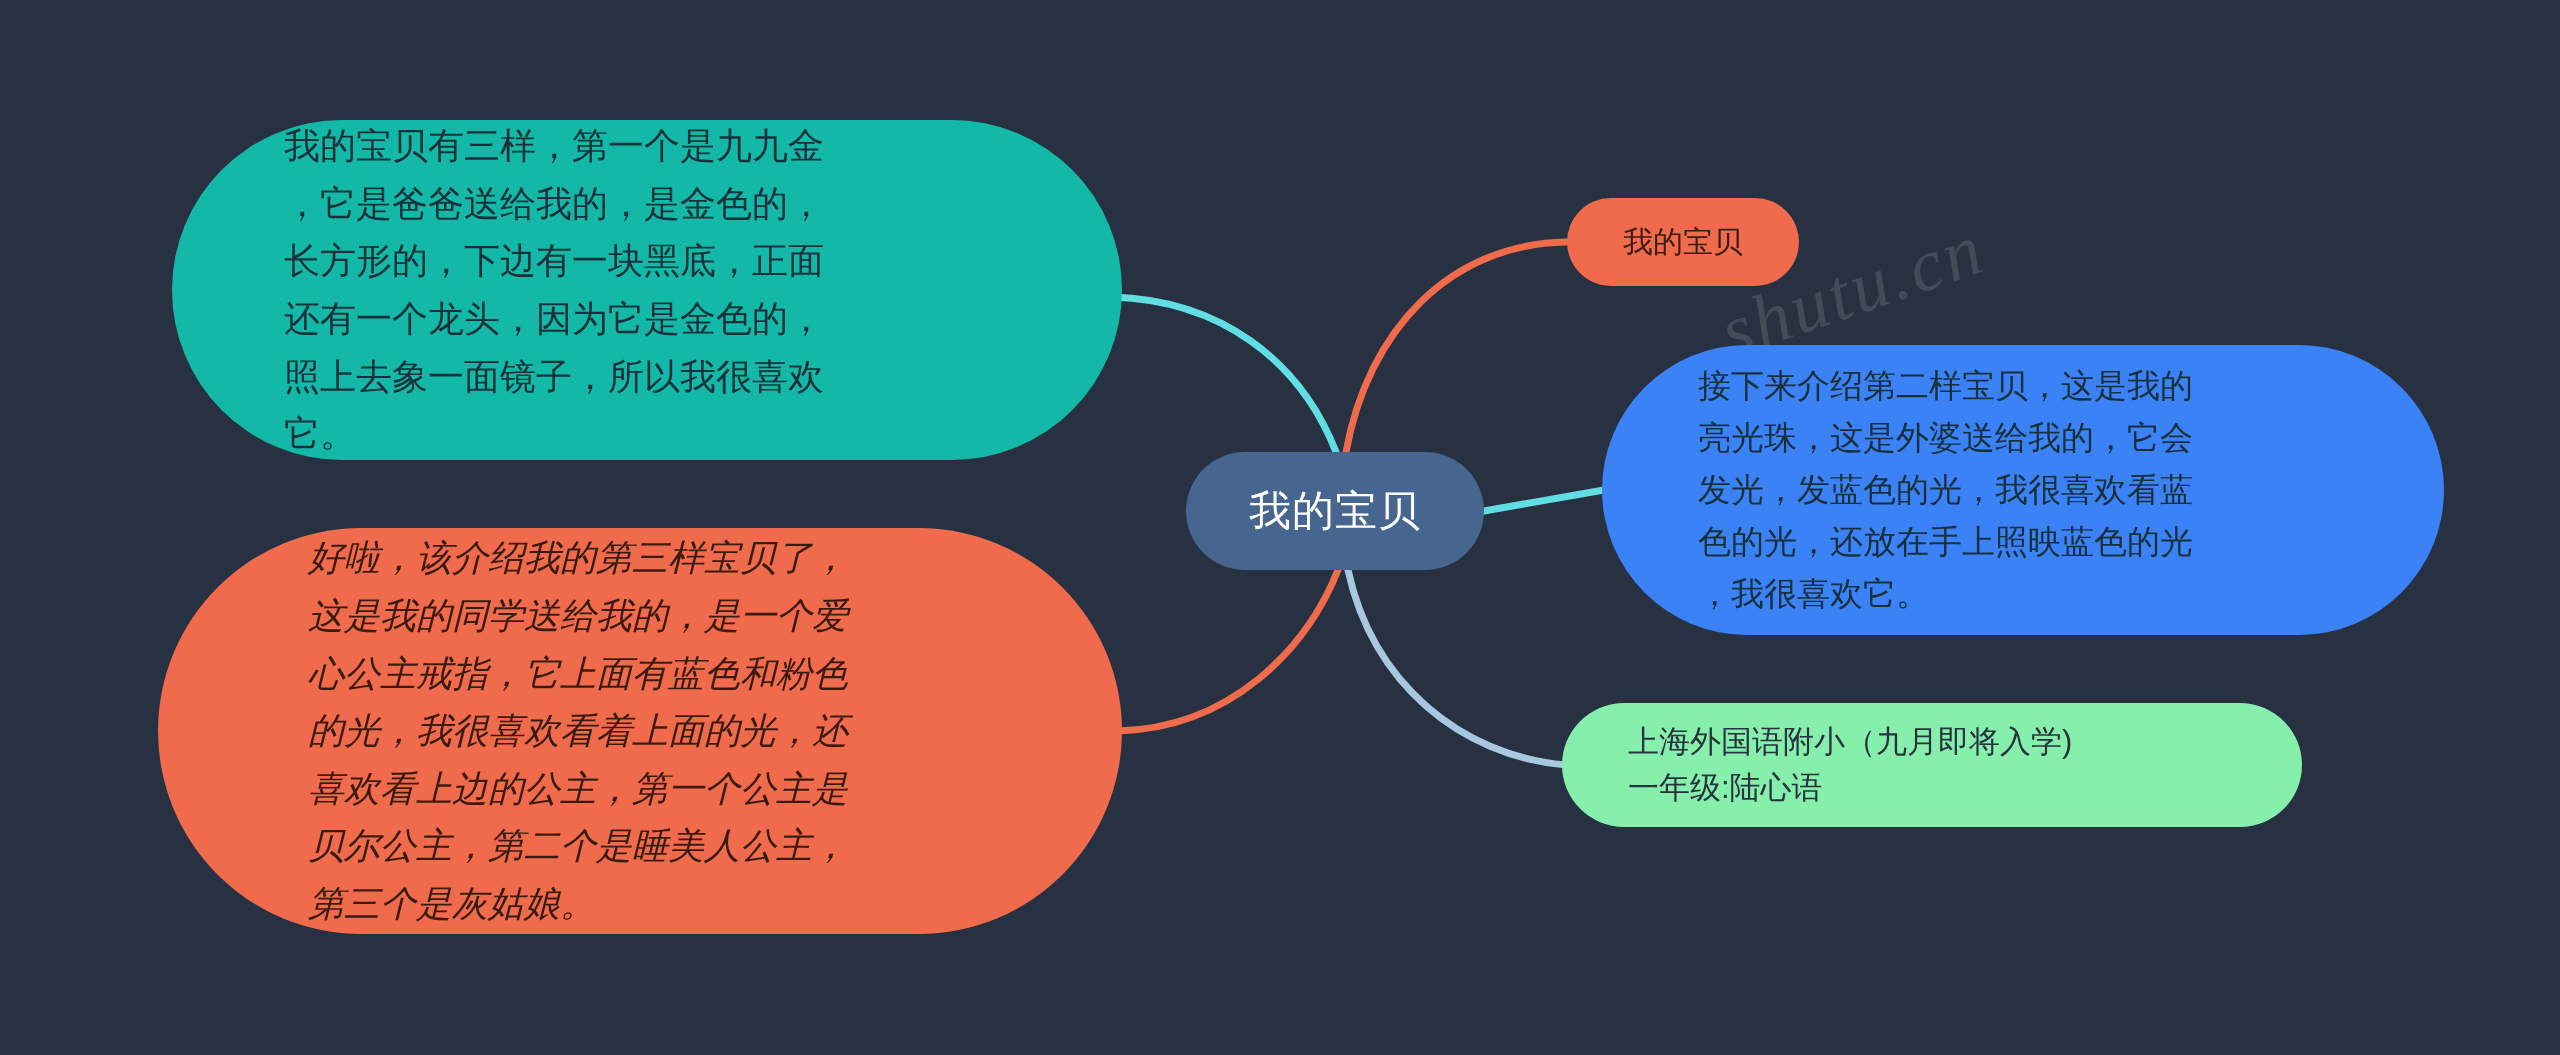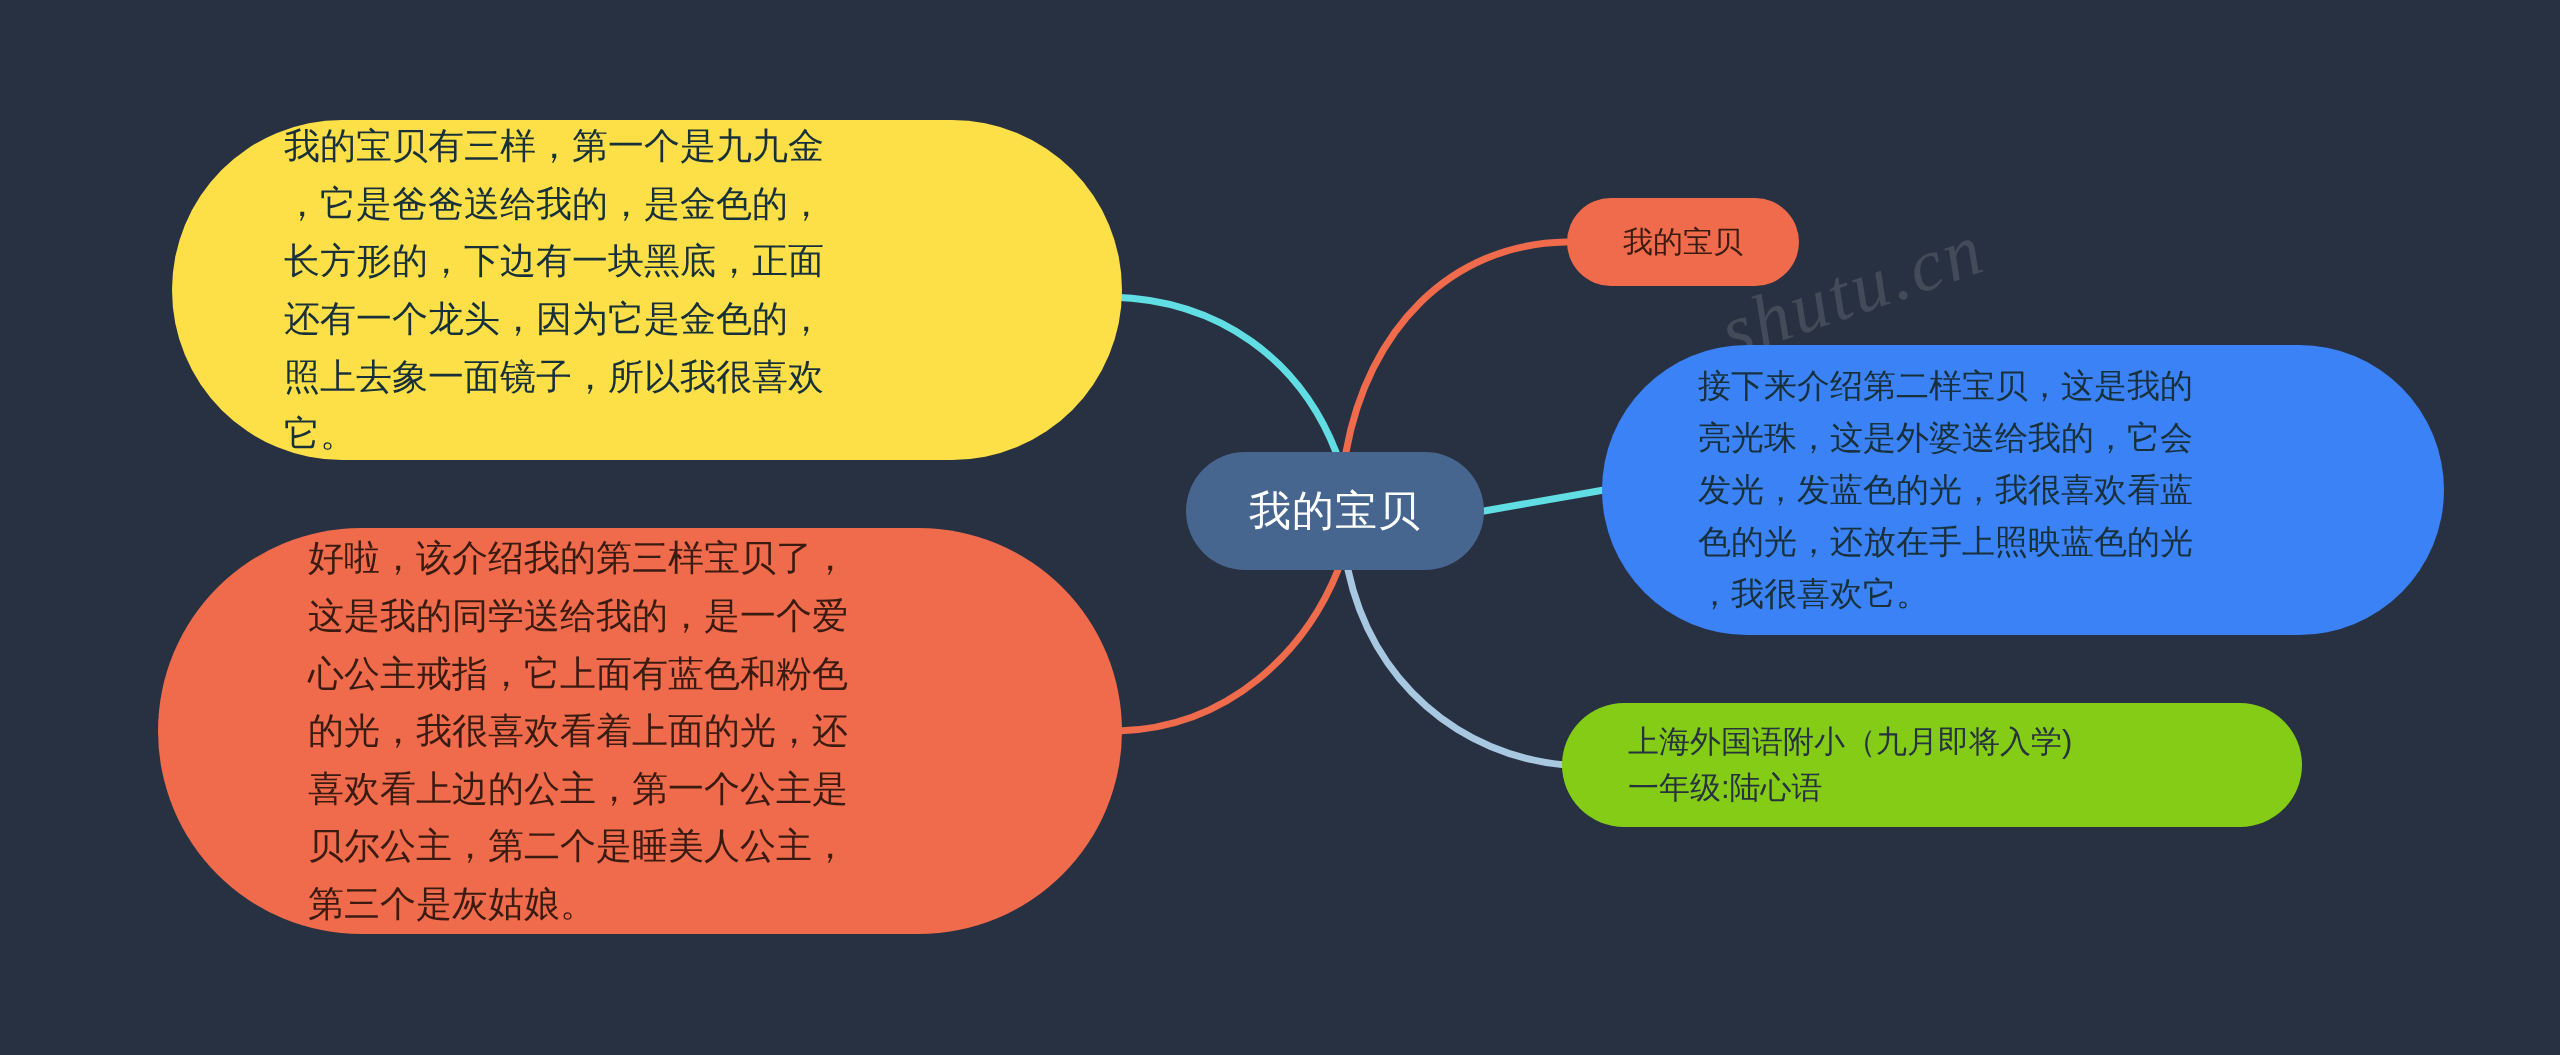--- a/index.html
+++ b/index.html
@@ -54,40 +54,41 @@
     text-align: center;
     letter-spacing: 1px;
   }
 
   
   .node-t1 {
     left: 172px;
     top: 120px;
     width: 950px;
     height: 340px;
-    background: #fde047;
+    background: #14b8a6;
     border-radius: 170px;
     padding: 0 44px 0 112px;
   }
   .node-t1 .txt {
     color: #17303a;
     font-size: 36px;
     line-height: 1.60;
     text-align: left;
   }
 
   
   .node-t3 {
     left: 158px;
     top: 528px;
     width: 964px;
     height: 406px;
     background: #ef6b4c;
     border-radius: 203px;
     padding: 0 44px 0 150px;
+    font-style: italic;
   }
   .node-t3 .txt {
     color: #3a1b11;
     font-size: 36px;
     line-height: 1.60;
     text-align: left;
   }
 
   
   .node-title {
@@ -122,21 +123,21 @@
     line-height: 1.58;
     text-align: left;
   }
 
   
   .node-school {
     left: 1562px;
     top: 703px;
     width: 740px;
     height: 124px;
-    background: #84cc16;
+    background: #86efac;
     border-radius: 62px;
     padding: 0 40px 0 66px;
   }
   .node-school .txt {
     color: #26323e;
     font-size: 31px;
     line-height: 1.48;
     text-align: left;
   }
 

